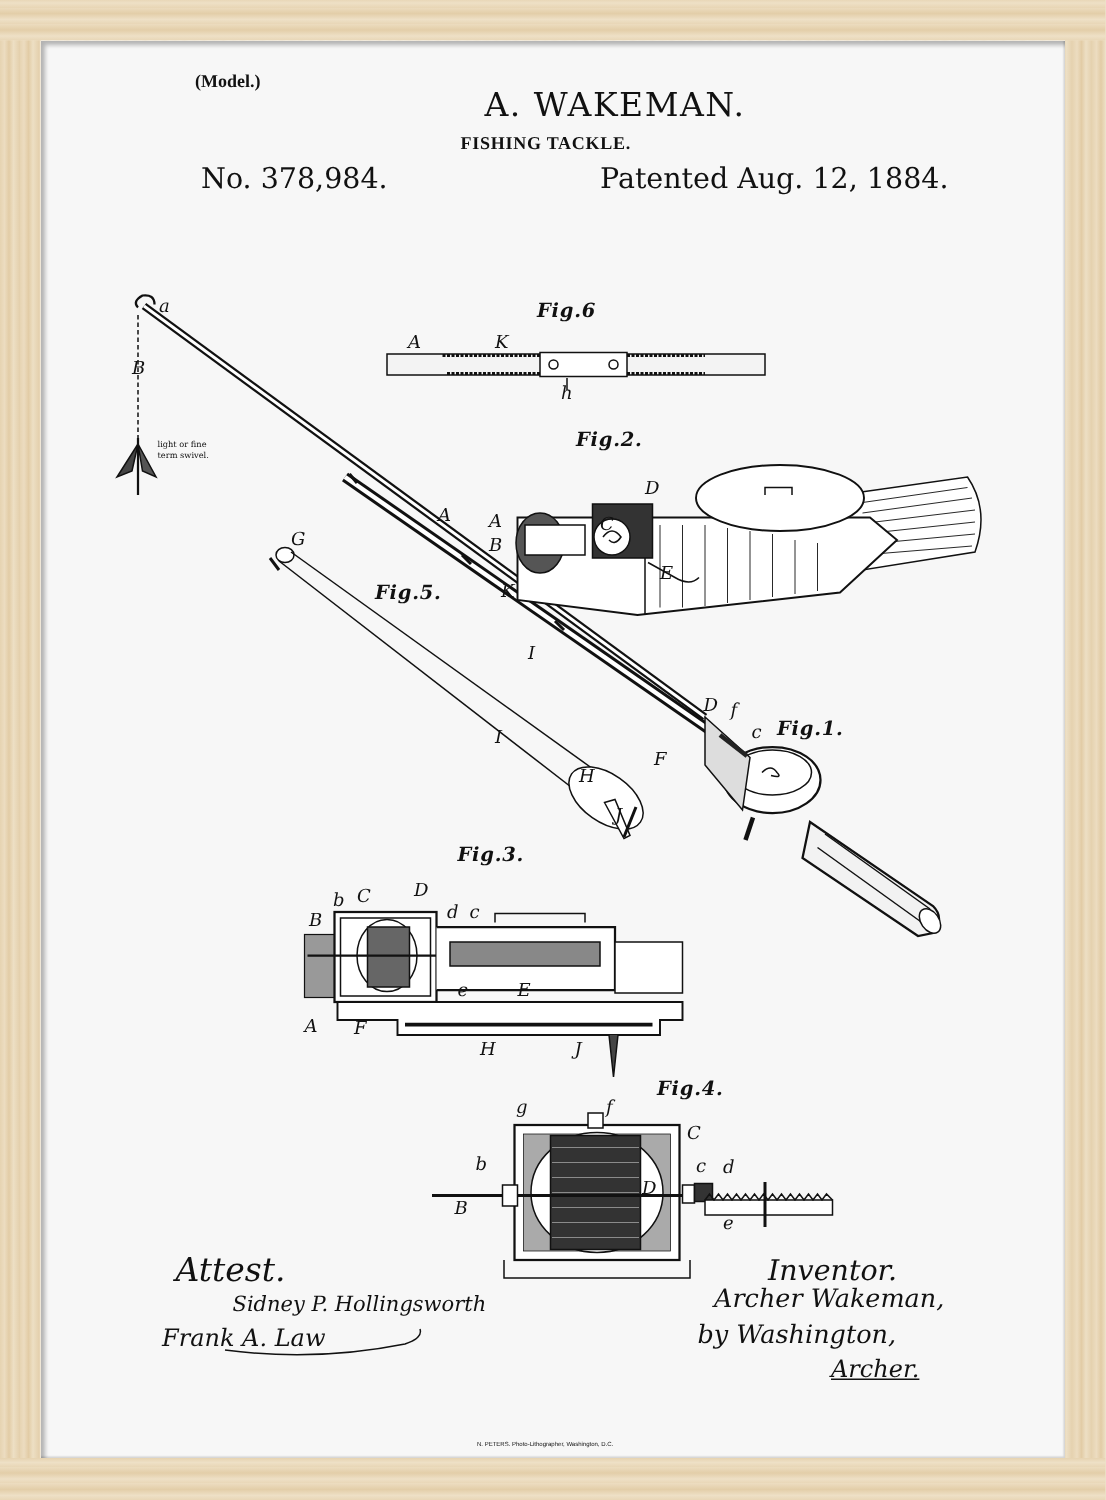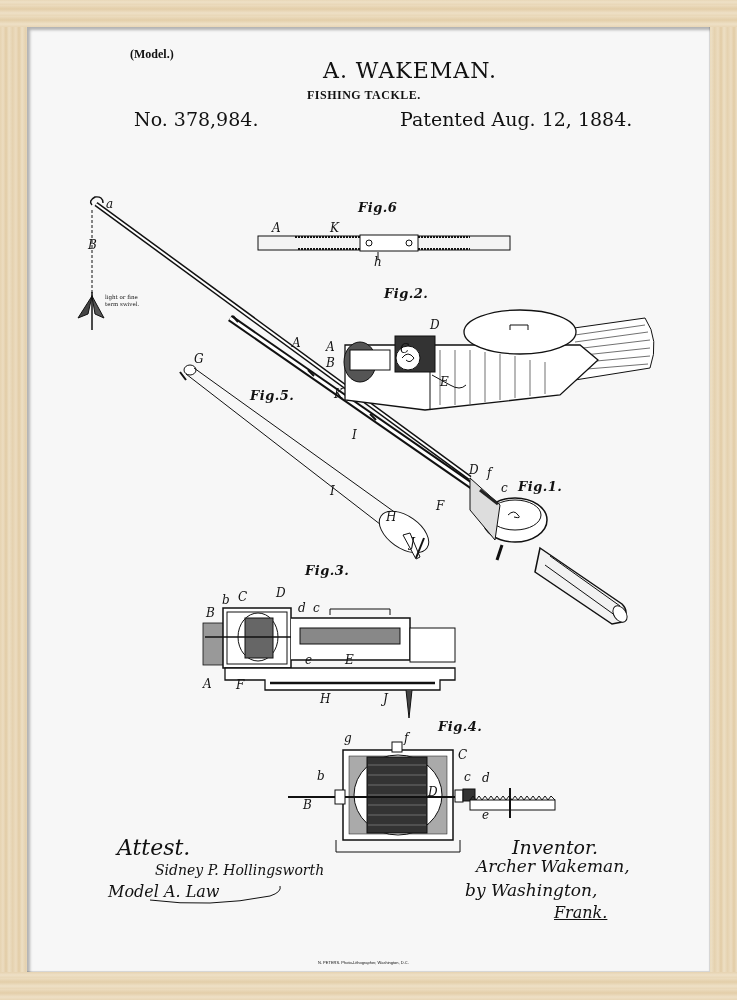--- a/index.html
+++ b/index.html
@@ -227,20 +227,20 @@
   <div class="t lbl" style="left:458px;top:748px">C</div>
   <div class="t lbl" style="left:464px;top:770px">c</div>
   <div class="t lbl" style="left:482px;top:771px">d</div>
   <div class="t lbl" style="left:317px;top:769px">b</div>
   <div class="t lbl" style="left:303px;top:798px">B</div>
   <div class="t lbl" style="left:428px;top:785px">D</div>
   <div class="t lbl" style="left:482px;top:808px">e</div>
 
   <div class="t script attest">Attest.</div>
   <div class="t script wit1">Sidney P. Hollingsworth</div>
-  <div class="t script wit2">Model A. Law</div>
+  <div class="t script wit2">Frank A. Law</div>
   <div class="t script inventor-label">Inventor.</div>
   <div class="t script sig1">Archer Wakeman,</div>
   <div class="t script sig2">by Washington,</div>
-  <div class="t script sig3">Frank.</div>
+  <div class="t script sig3">Archer.</div>
 
   <div class="t printer">N. PETERS. Photo-Lithographer, Washington, D.C.</div>
 </div>
 
 </body></html>

